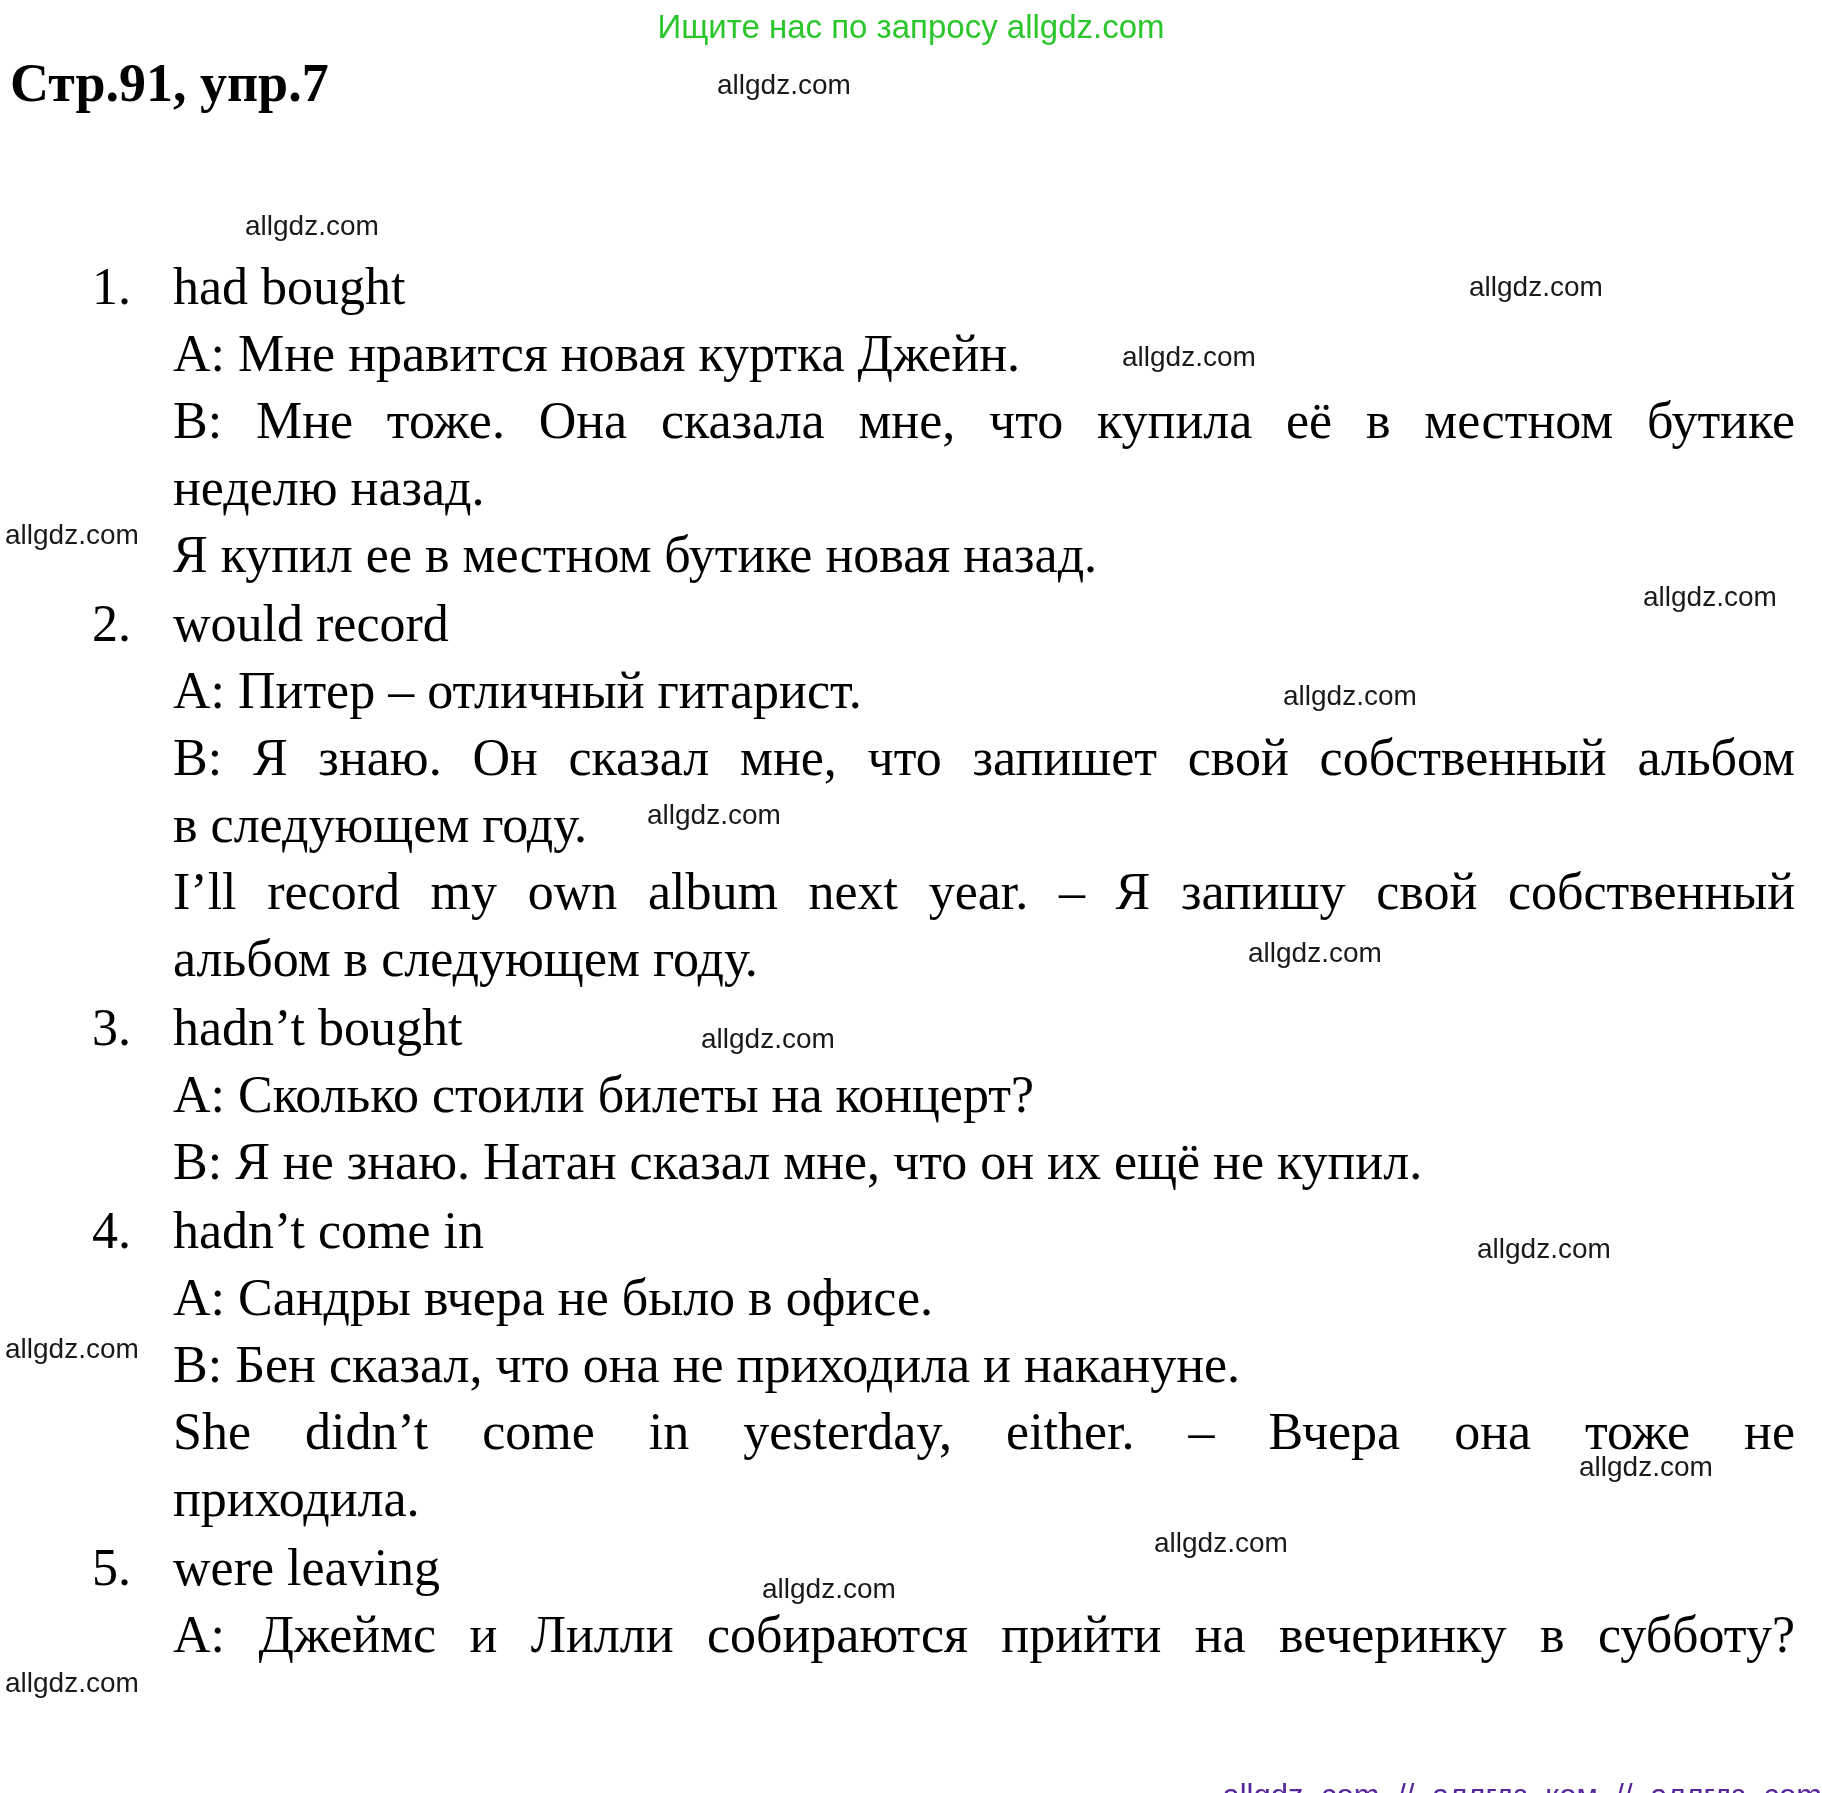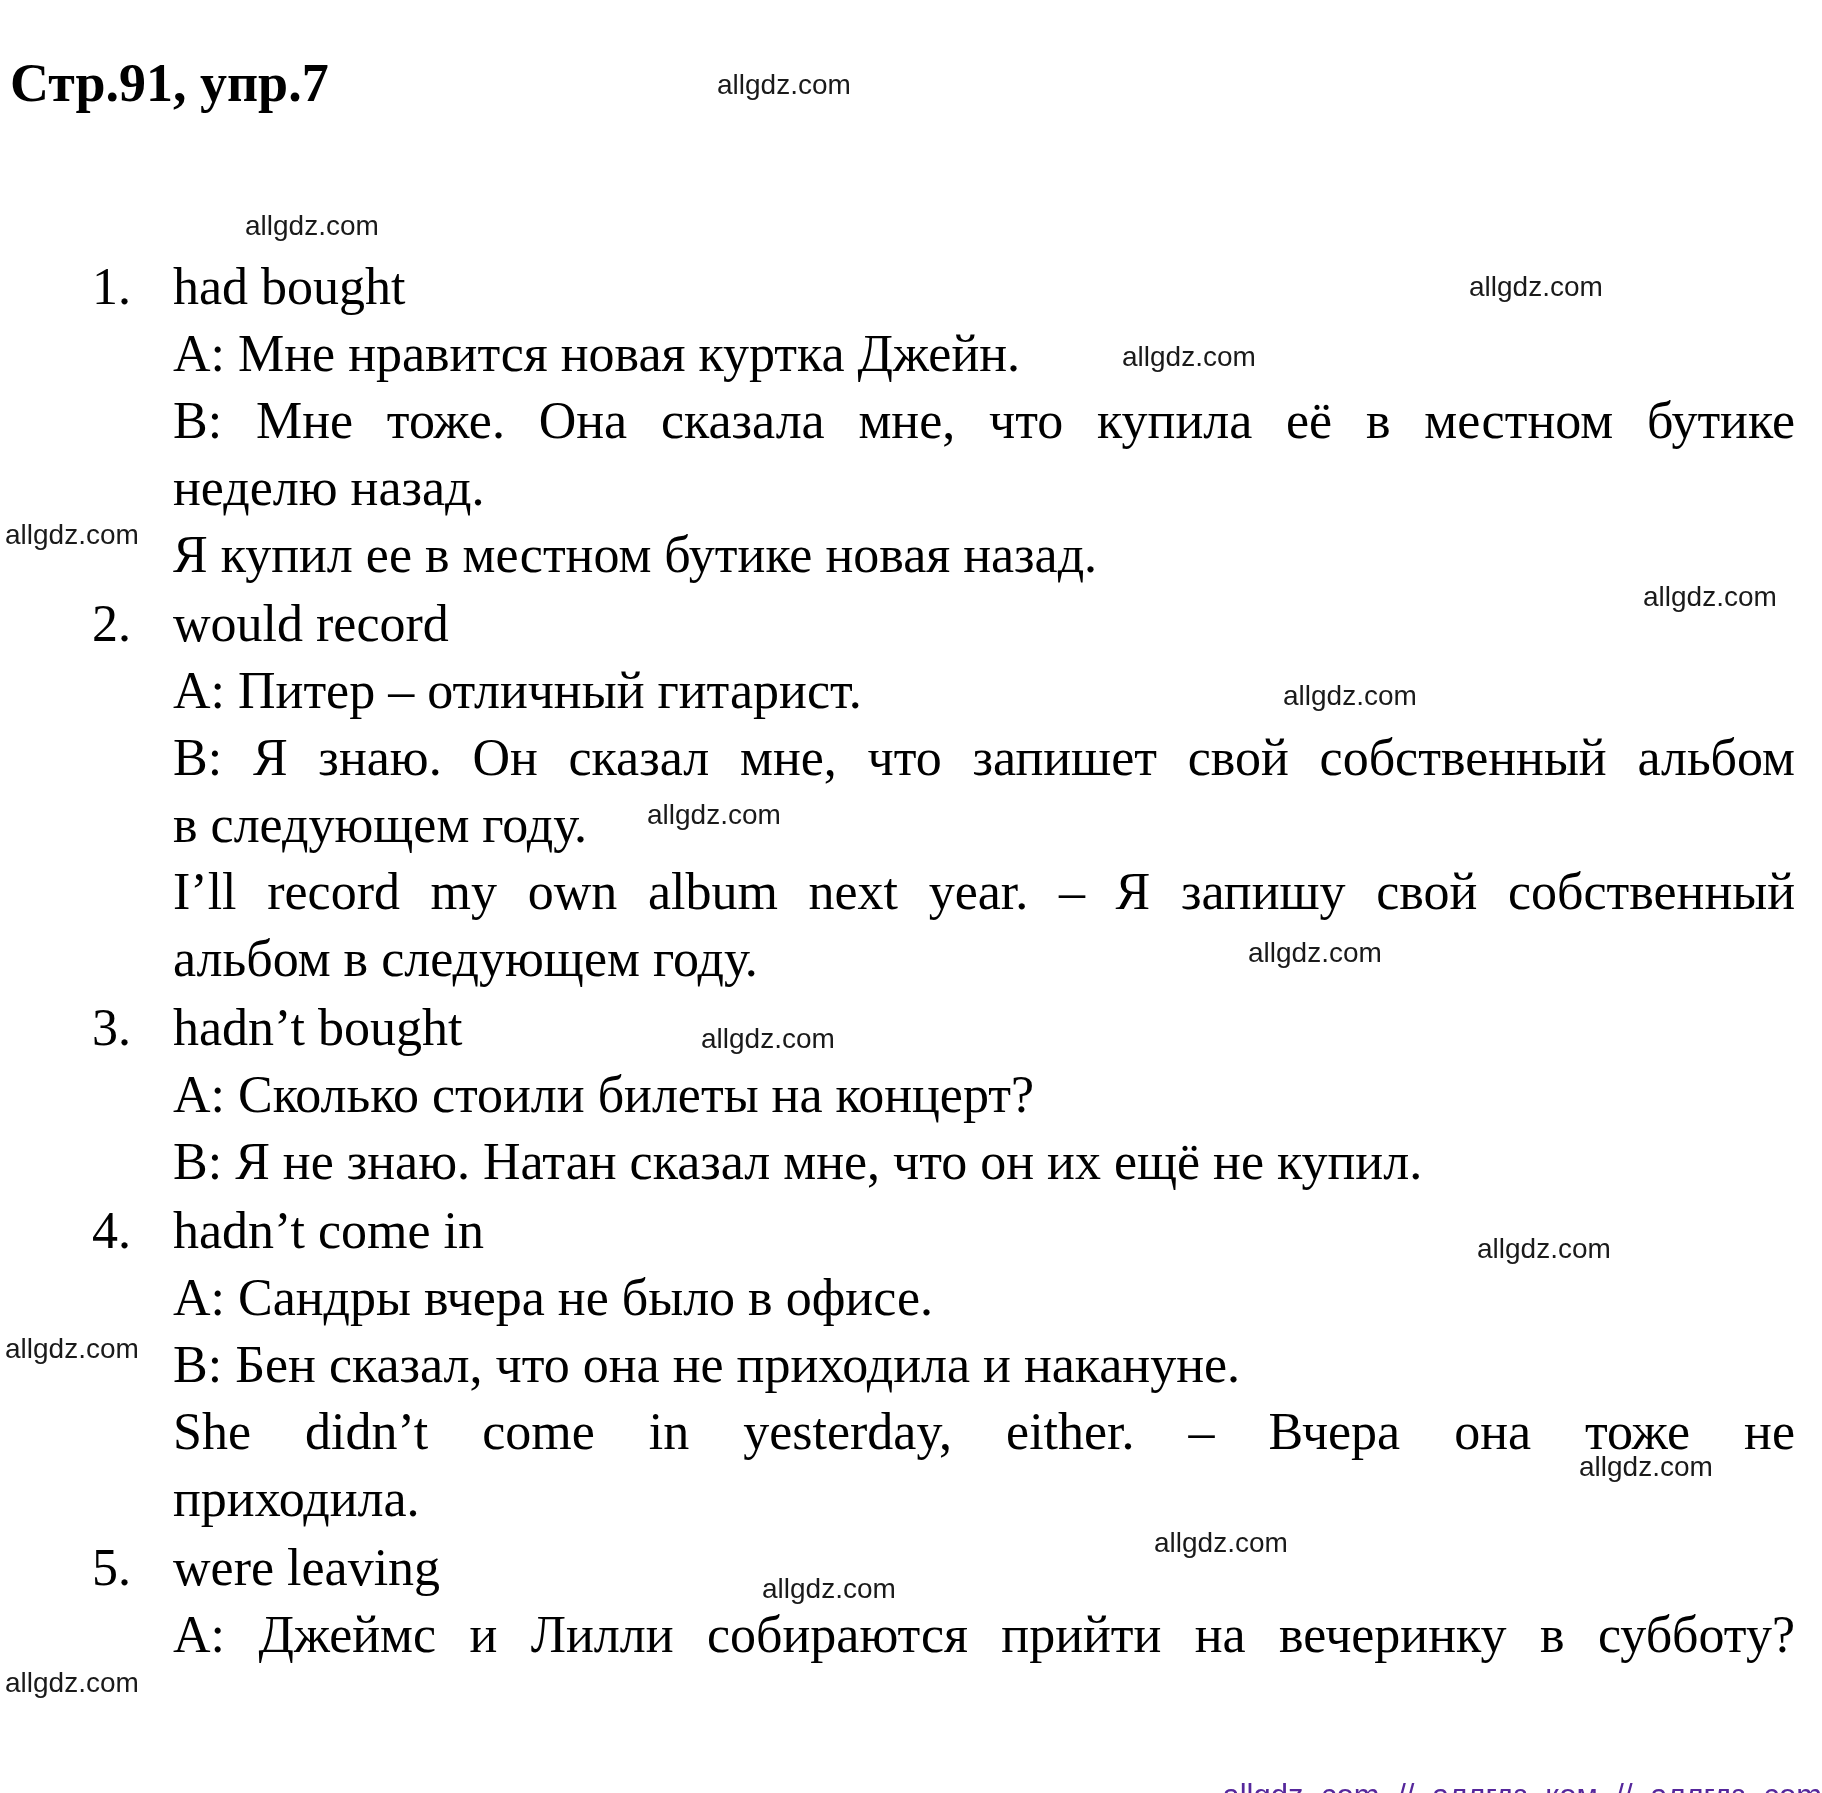--- a/index.html
+++ b/index.html
@@ -77,20 +77,21 @@
     line-height: 36px;
     word-spacing: 9px;
     margin-top: 32px;
   }
 </style>
 </head>
 <body>
 
 <div class="page">
 
+  <div class="promo" style="color: rgb(43, 198, 43);">Ищите нас по запросу allgdz.com</div>
 
   <div class="wm-layer">
       <div class="wm" style="left: 717px; top: 68px; color: rgb(26, 26, 26);">allgdz.com</div>
       <div class="wm" style="left: 245px; top: 209px; color: rgb(26, 26, 26);">allgdz.com</div>
       <div class="wm" style="left: 1469px; top: 270px; color: rgb(26, 26, 26);">allgdz.com</div>
       <div class="wm" style="left: 1122px; top: 340px; color: rgb(26, 26, 26);">allgdz.com</div>
       <div class="wm" style="left: 5px; top: 518px; color: rgb(26, 26, 26);">allgdz.com</div>
       <div class="wm" style="left: 1643px; top: 580px; color: rgb(26, 26, 26);">allgdz.com</div>
       <div class="wm" style="left: 1283px; top: 679px; color: rgb(26, 26, 26);">allgdz.com</div>
       <div class="wm" style="left: 647px; top: 798px; color: rgb(26, 26, 26);">allgdz.com</div>

